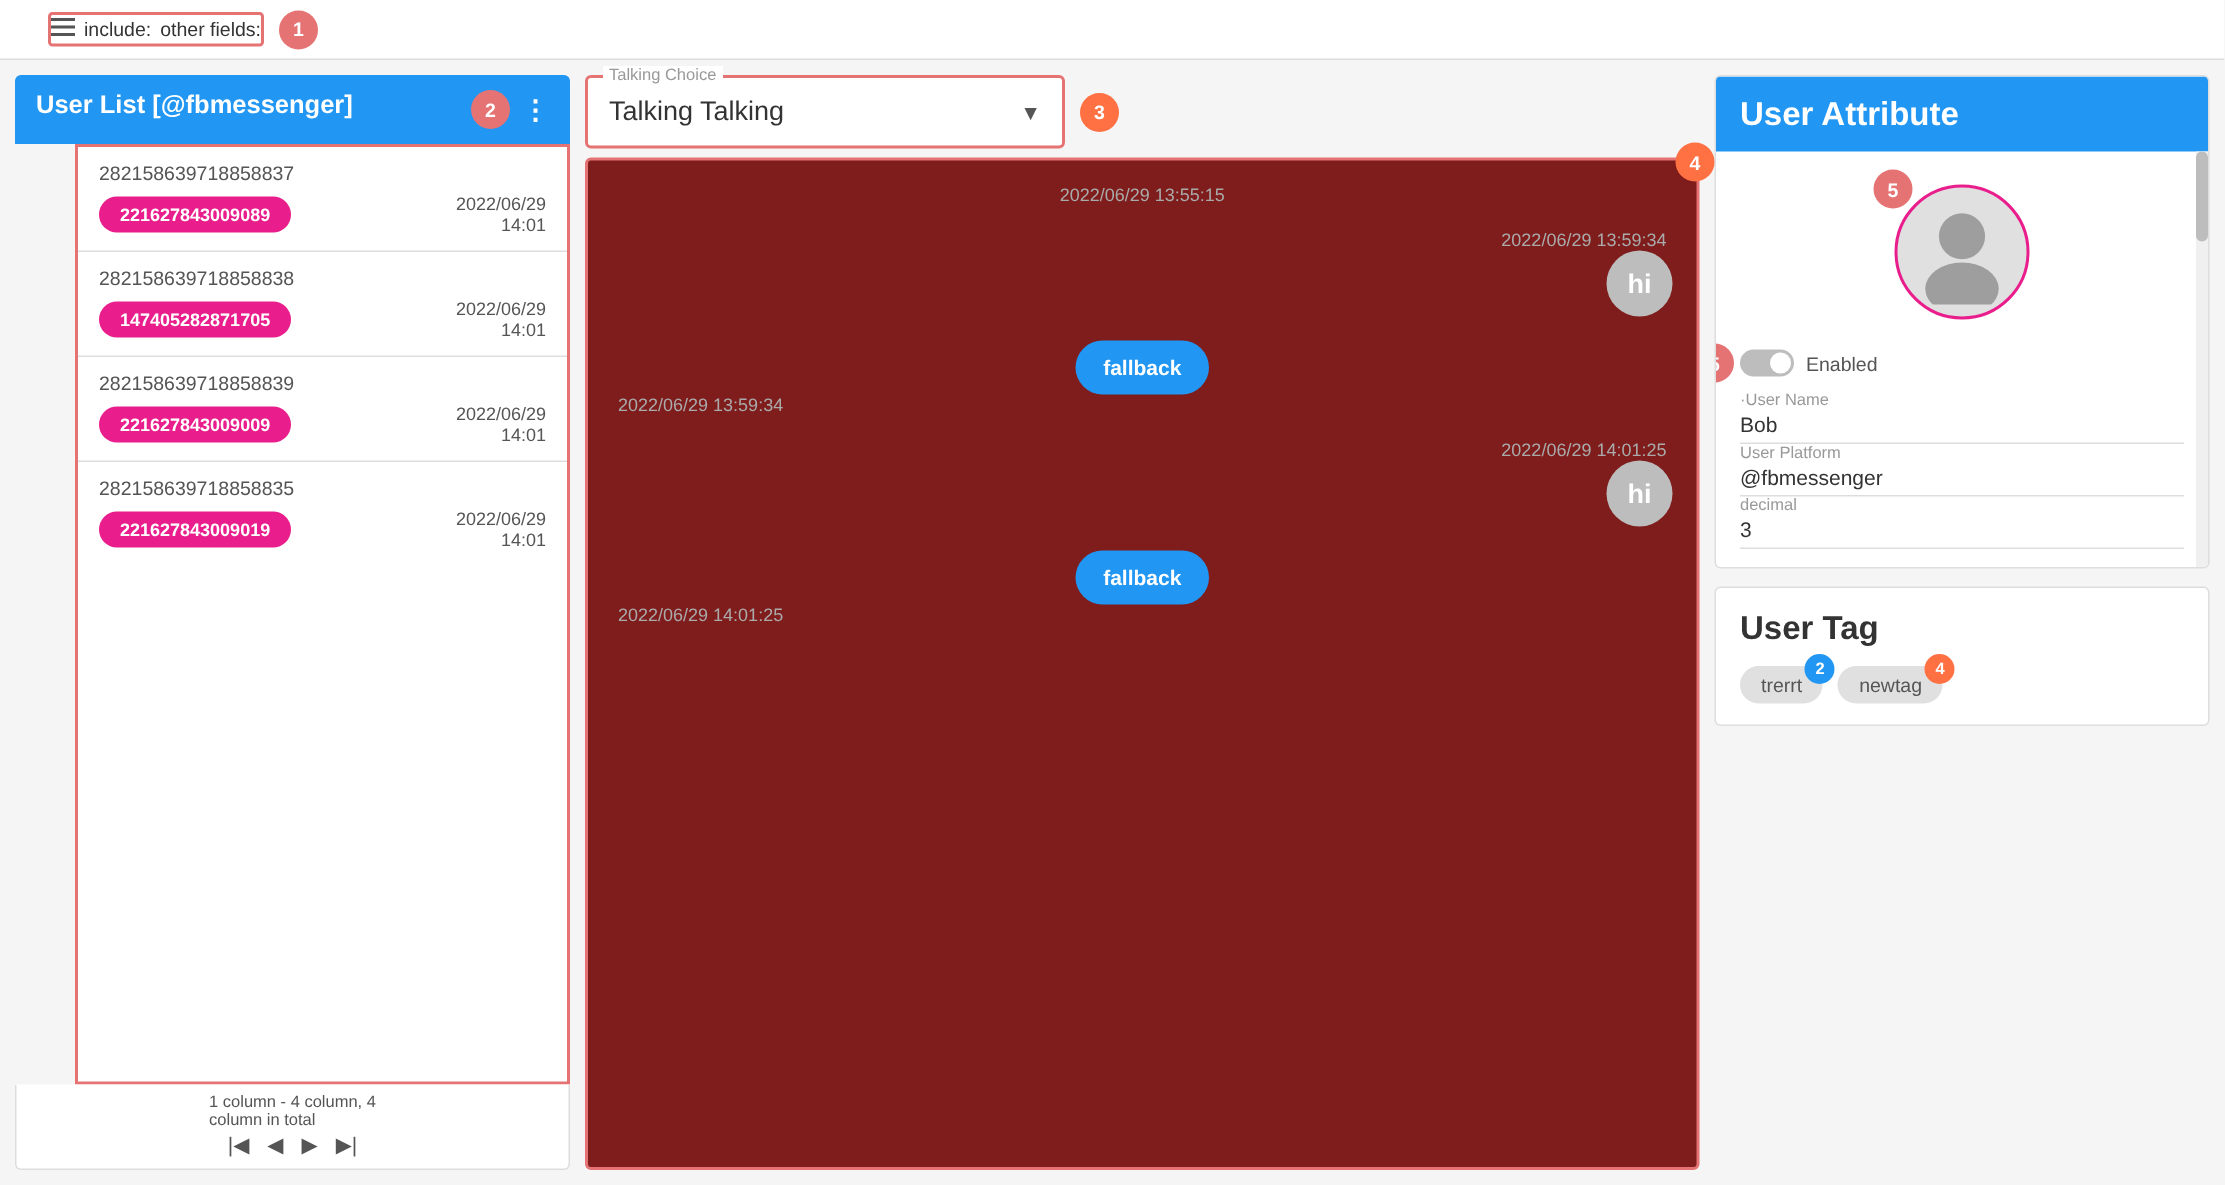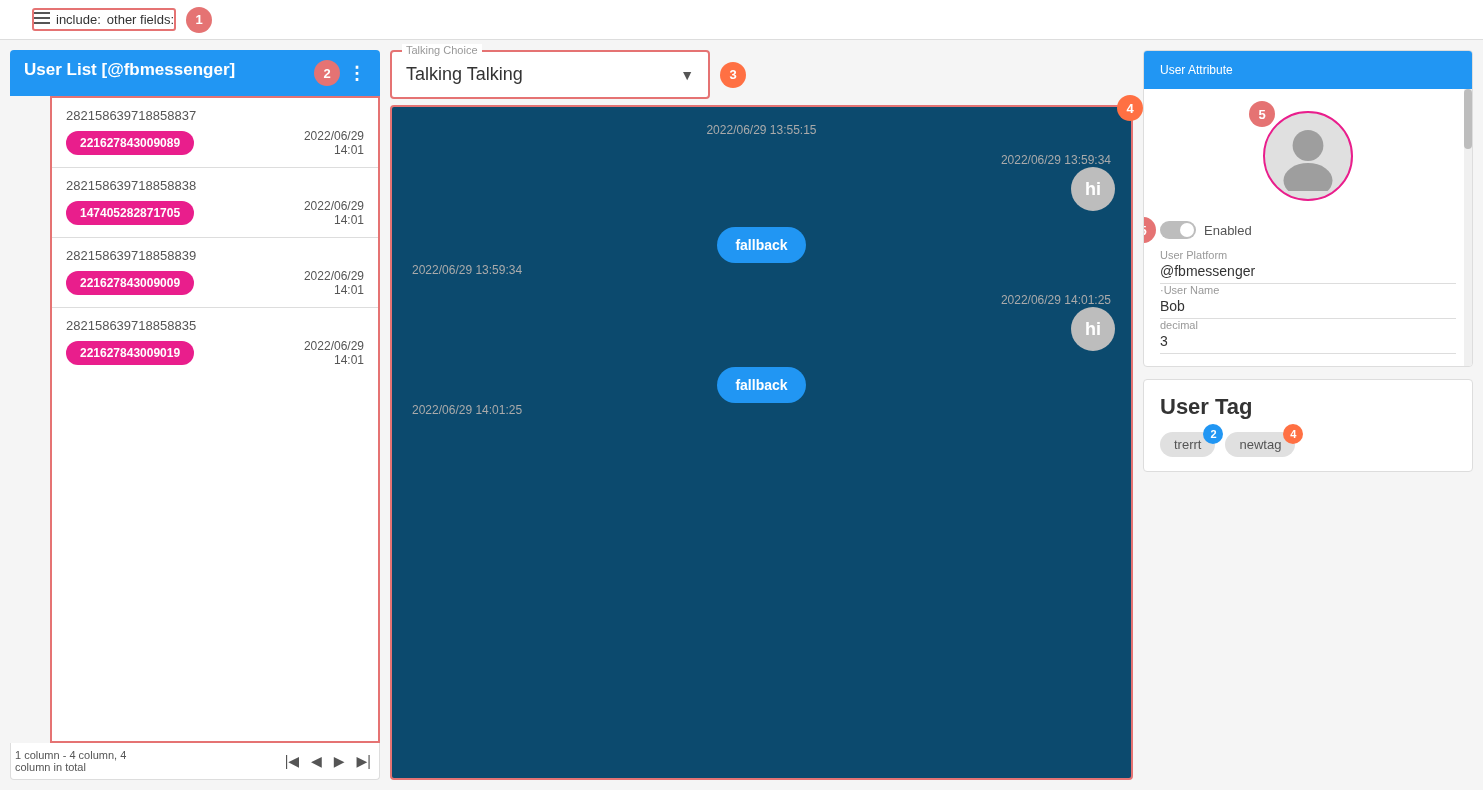--- a/index.html
+++ b/index.html
@@ -127,20 +127,21 @@
     
     .pagination {
       display: flex;
       align-items: center;
       padding: 6px 4px;
       background: #fff;
       border: 1px solid #ddd;
       border-top: none;
       border-radius: 0 0 4px 4px;
       justify-content: space-between;
+      flex-direction: column;
     }
     .pagination-info {
       font-size: 11px;
       color: #555;
     }
     .pagination-controls {
       display: flex;
       gap: 4px;
     }
     .pagination-controls button {
@@ -188,21 +189,21 @@
     }
     .dropdown-arrow {
       color: #555;
       font-size: 14px;
     }
 
     
     .chat-area {
       flex: 1;
       border: 2px solid #e57373;
-      background: #0c4a6e;
+      background: #7f1d1d;
       border-radius: 4px;
       overflow-y: auto;
       padding: 16px;
       display: flex;
       flex-direction: column;
       gap: 16px;
       position: relative;
     }
 
     .chat-timestamp {
@@ -281,22 +282,22 @@
     .user-attribute-box {
       background: #fff;
       border: 1px solid #ddd;
       border-radius: 4px;
       overflow: hidden;
     }
     .user-attribute-header {
       background: #2196F3;
       color: #fff;
       padding: 12px 16px;
-      font-size: 12px;
-      font-weight: normal;
+      font-size: 22px;
+      font-weight: bold;
     }
     .user-attribute-body {
       padding: 12px 16px;
       display: flex;
       flex-direction: column;
       gap: 10px;
       position: relative;
     }
 
     .avatar-area {
@@ -575,26 +576,26 @@
             <div class="step-badge" style="position:absolute;left:-30px;">5</div>
             <div class="toggle-switch">
               <div class="toggle-knob"></div>
             </div>
             <span>Enabled</span>
           </div>
         </div>
 
         <div id="attr-fields">
             <div class="field-group">
+    <div class="field-label">·User Name</div>
+    <div class="field-value">Bob</div>
+  </div>
+            <div class="field-group">
     <div class="field-label">User Platform</div>
     <div class="field-value">@fbmessenger</div>
-  </div>
-            <div class="field-group">
-    <div class="field-label">·User Name</div>
-    <div class="field-value">Bob</div>
   </div>
             <div class="field-group">
     <div class="field-label">decimal</div>
     <div class="field-value">3</div>
   </div>
           </div>
 
       </div>
     </div>
 

